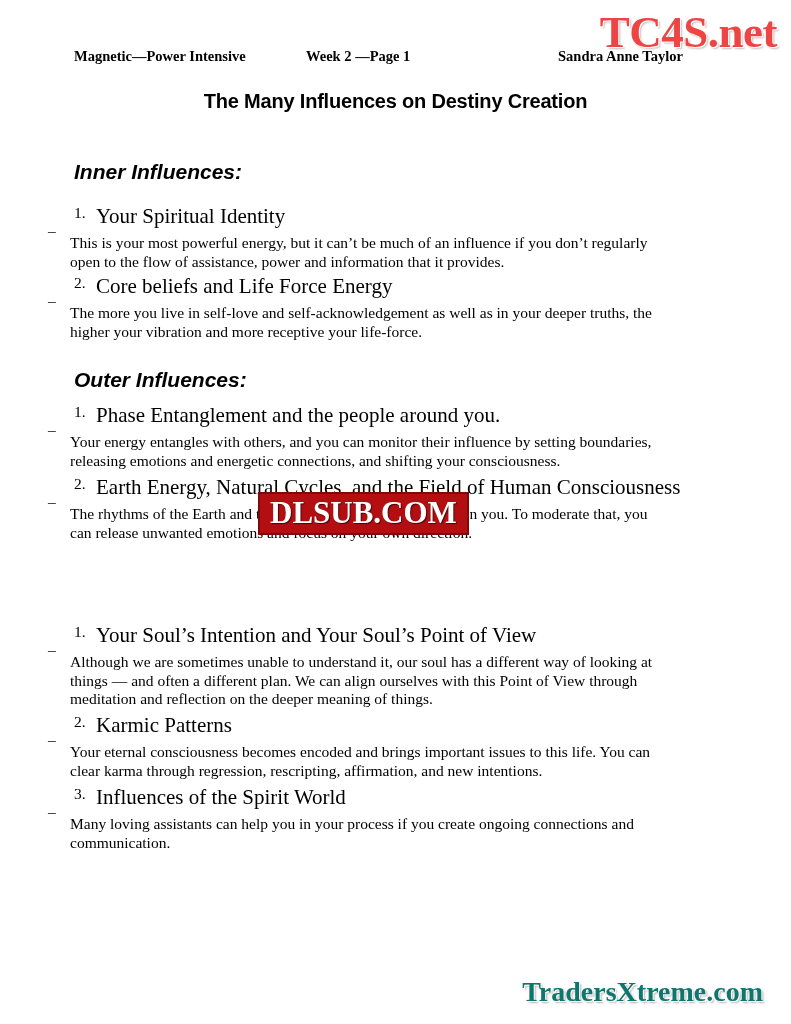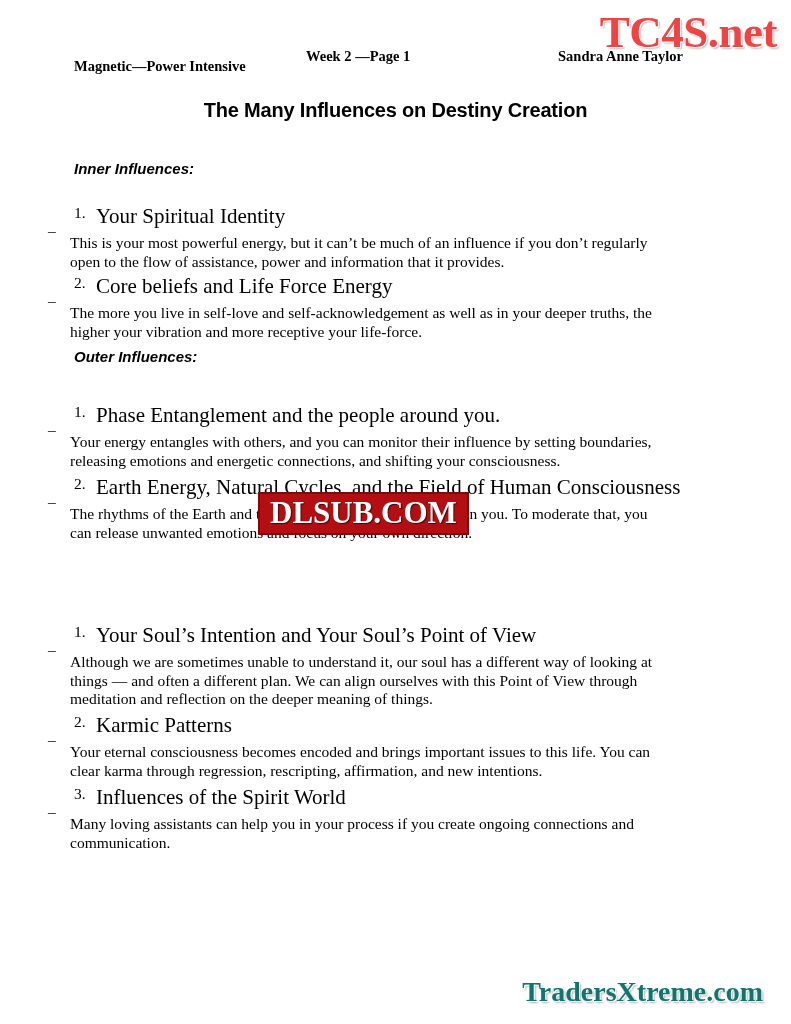--- a/index.html
+++ b/index.html
@@ -69,45 +69,45 @@
   .hdr {
     position: absolute;
     left: 74px;
     top: 48px;
     width: 640px;
     font-size: 14.5px;
     font-weight: bold;
     font-family: "Liberation Serif", serif;
     white-space: nowrap;
   }
-  .hdr .h-left { position: absolute; left: 0; top: 10px; text-align: right; }
+  .hdr .h-left { position: absolute; left: 0; top: 0; text-align: right; }
   .hdr .h-mid  { position: absolute; left: 232px; top: 0; text-align: right; }
   .hdr .h-right{ position: absolute; left: 484px; top: 0; }
 
   
   .doc-title {
     position: absolute;
     left: 0;
-    top: 99px;
+    top: 90px;
     width: 791px;
     text-align: center;
     font-family: "Liberation Sans", sans-serif;
     font-size: 20px;
     font-weight: bold;
     letter-spacing: -0.2px;
   }
 
   
   .section-head {
     position: absolute;
     left: 74px;
     font-family: "Liberation Sans", sans-serif;
     font-weight: bold;
     font-style: italic;
-    font-size: 15px;
+    font-size: 21px;
   }
 
   .item {
     position: absolute;
     left: 74px;
     width: 655px;
   }
   .item .num {
     position: absolute;
     left: 0;
@@ -173,21 +173,21 @@
 
   <div class="item" style="top:274px;">
     <span class="num">2.</span>
     <span class="item-text">Core beliefs and Life Force Energy</span>
   </div>
   <div class="sub" style="top:292px;">
     <span class="dash">–</span>
     <span class="sub-text">The more you live in self-love and self-acknowledgement as well as in your deeper truths, the higher your vibration and more receptive your life-force.</span>
   </div>
 
-  <div class="section-head" style="top:348px;">Outer Influences:</div>
+  <div class="section-head" style="top:368px;">Outer Influences:</div>
 
   <div class="item" style="top:403px;">
     <span class="num">1.</span>
     <span class="item-text">Phase Entanglement and the people around you.</span>
   </div>
   <div class="sub" style="top:421px;">
     <span class="dash">–</span>
     <span class="sub-text">Your energy entangles with others, and you can monitor their influence by setting boundaries, releasing emotions and energetic connections, and shifting your consciousness.</span>
   </div>
 

